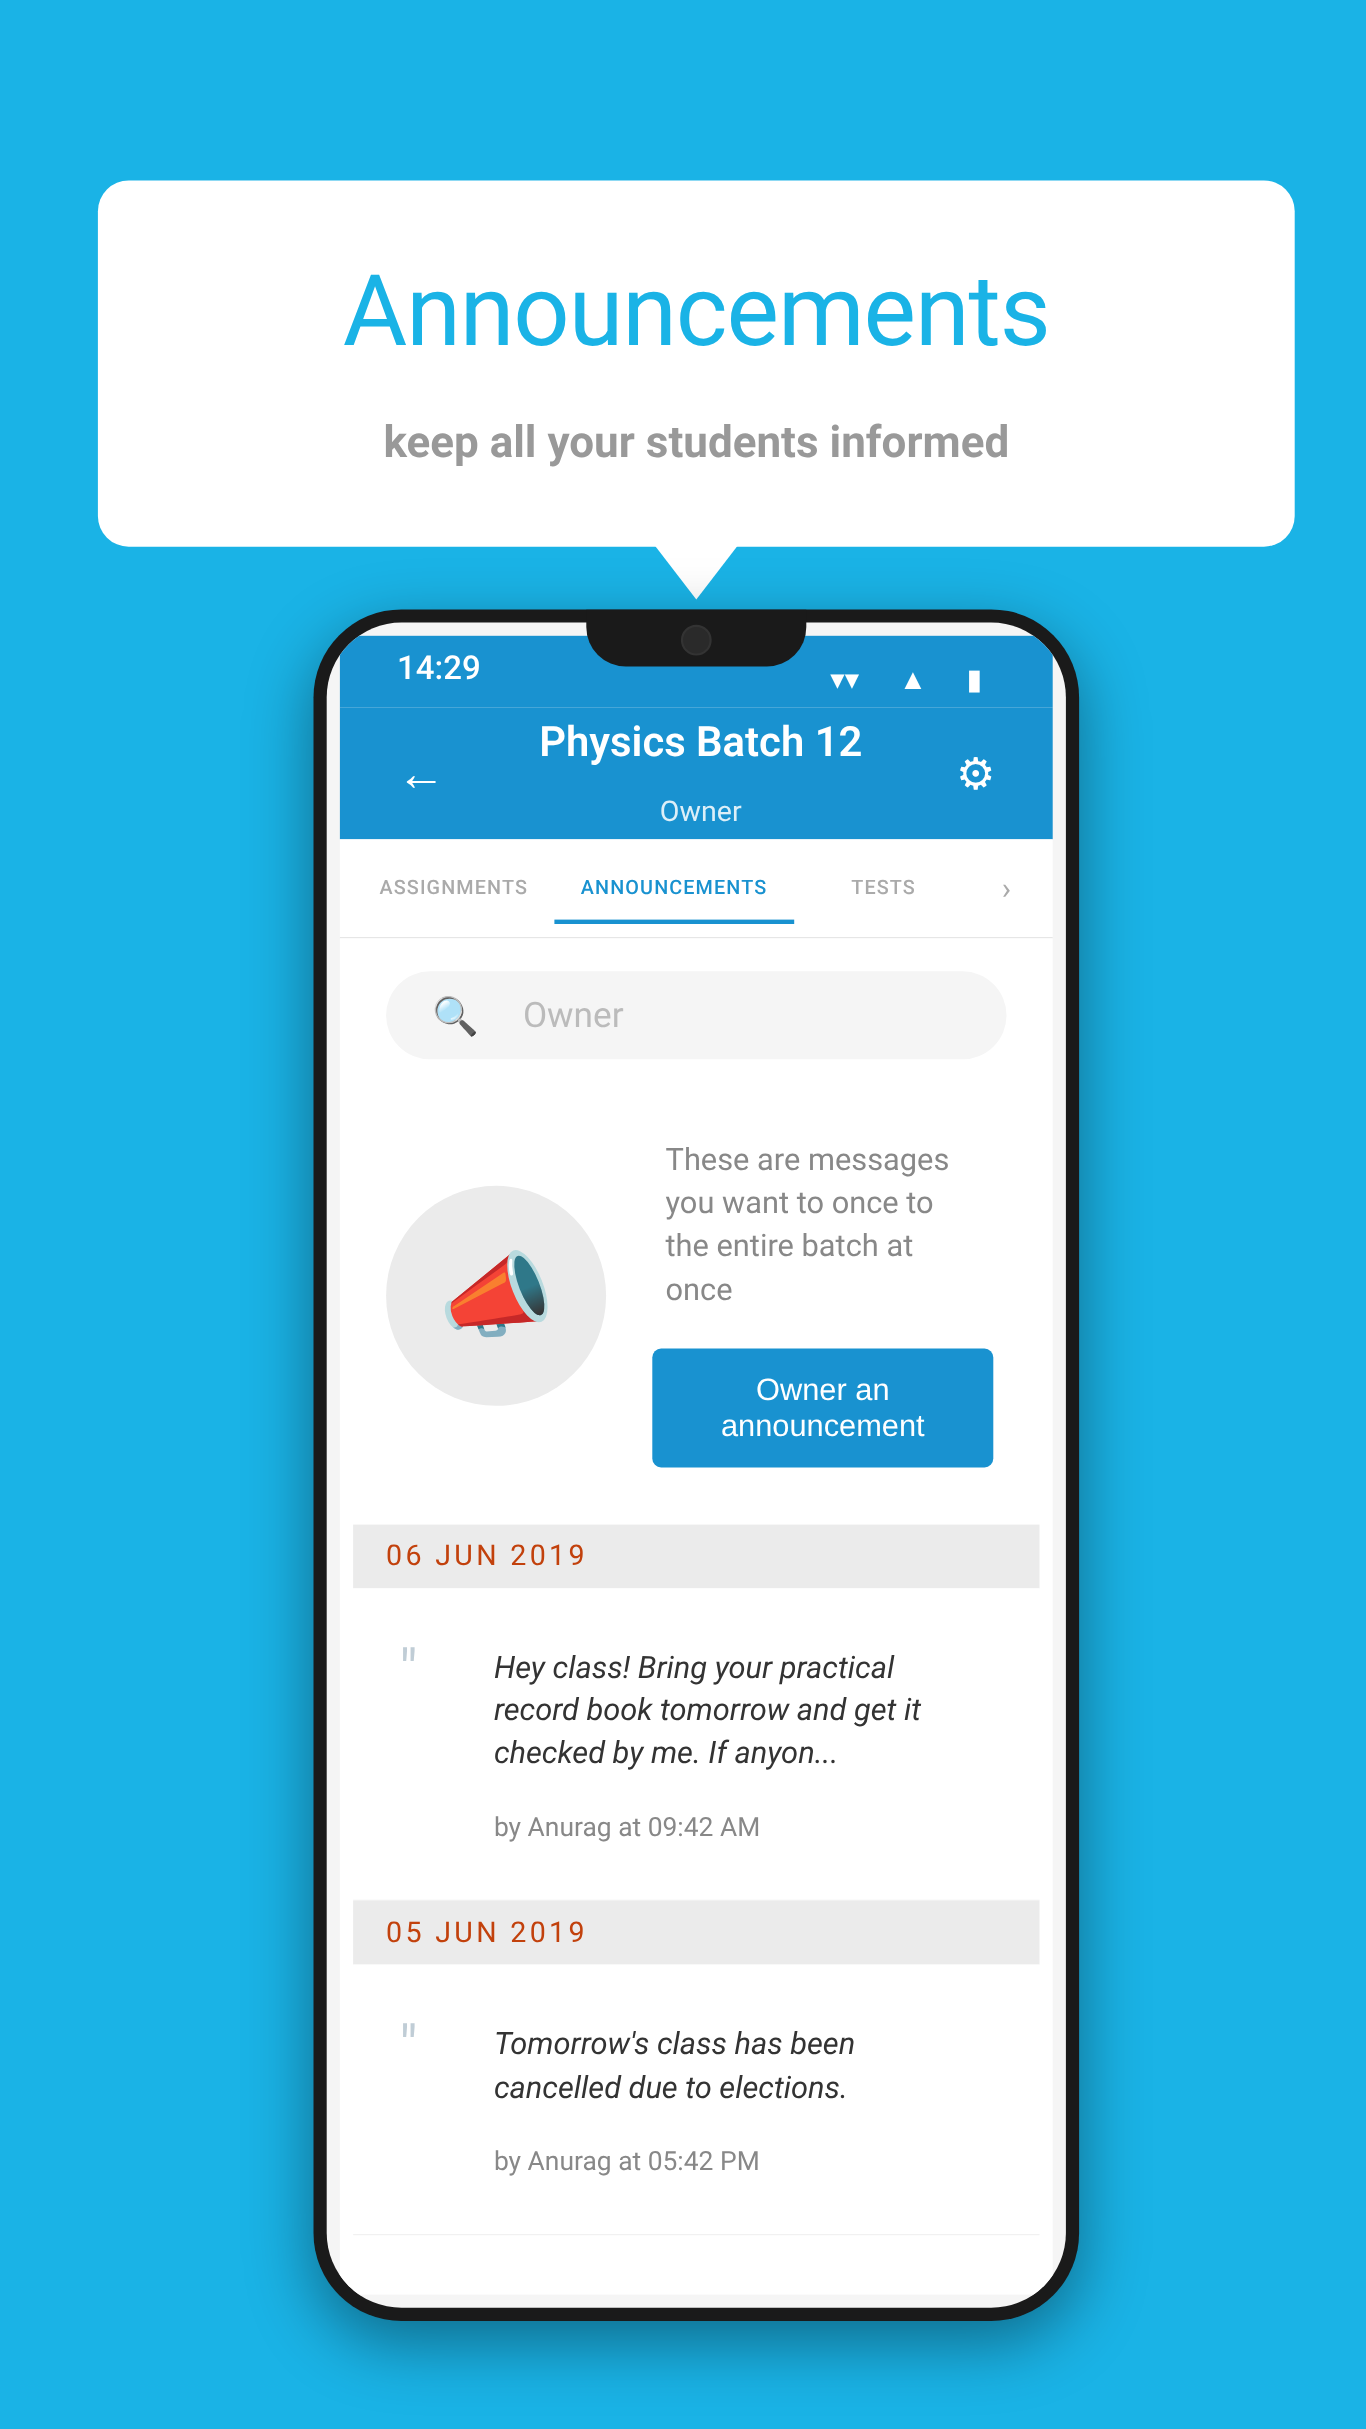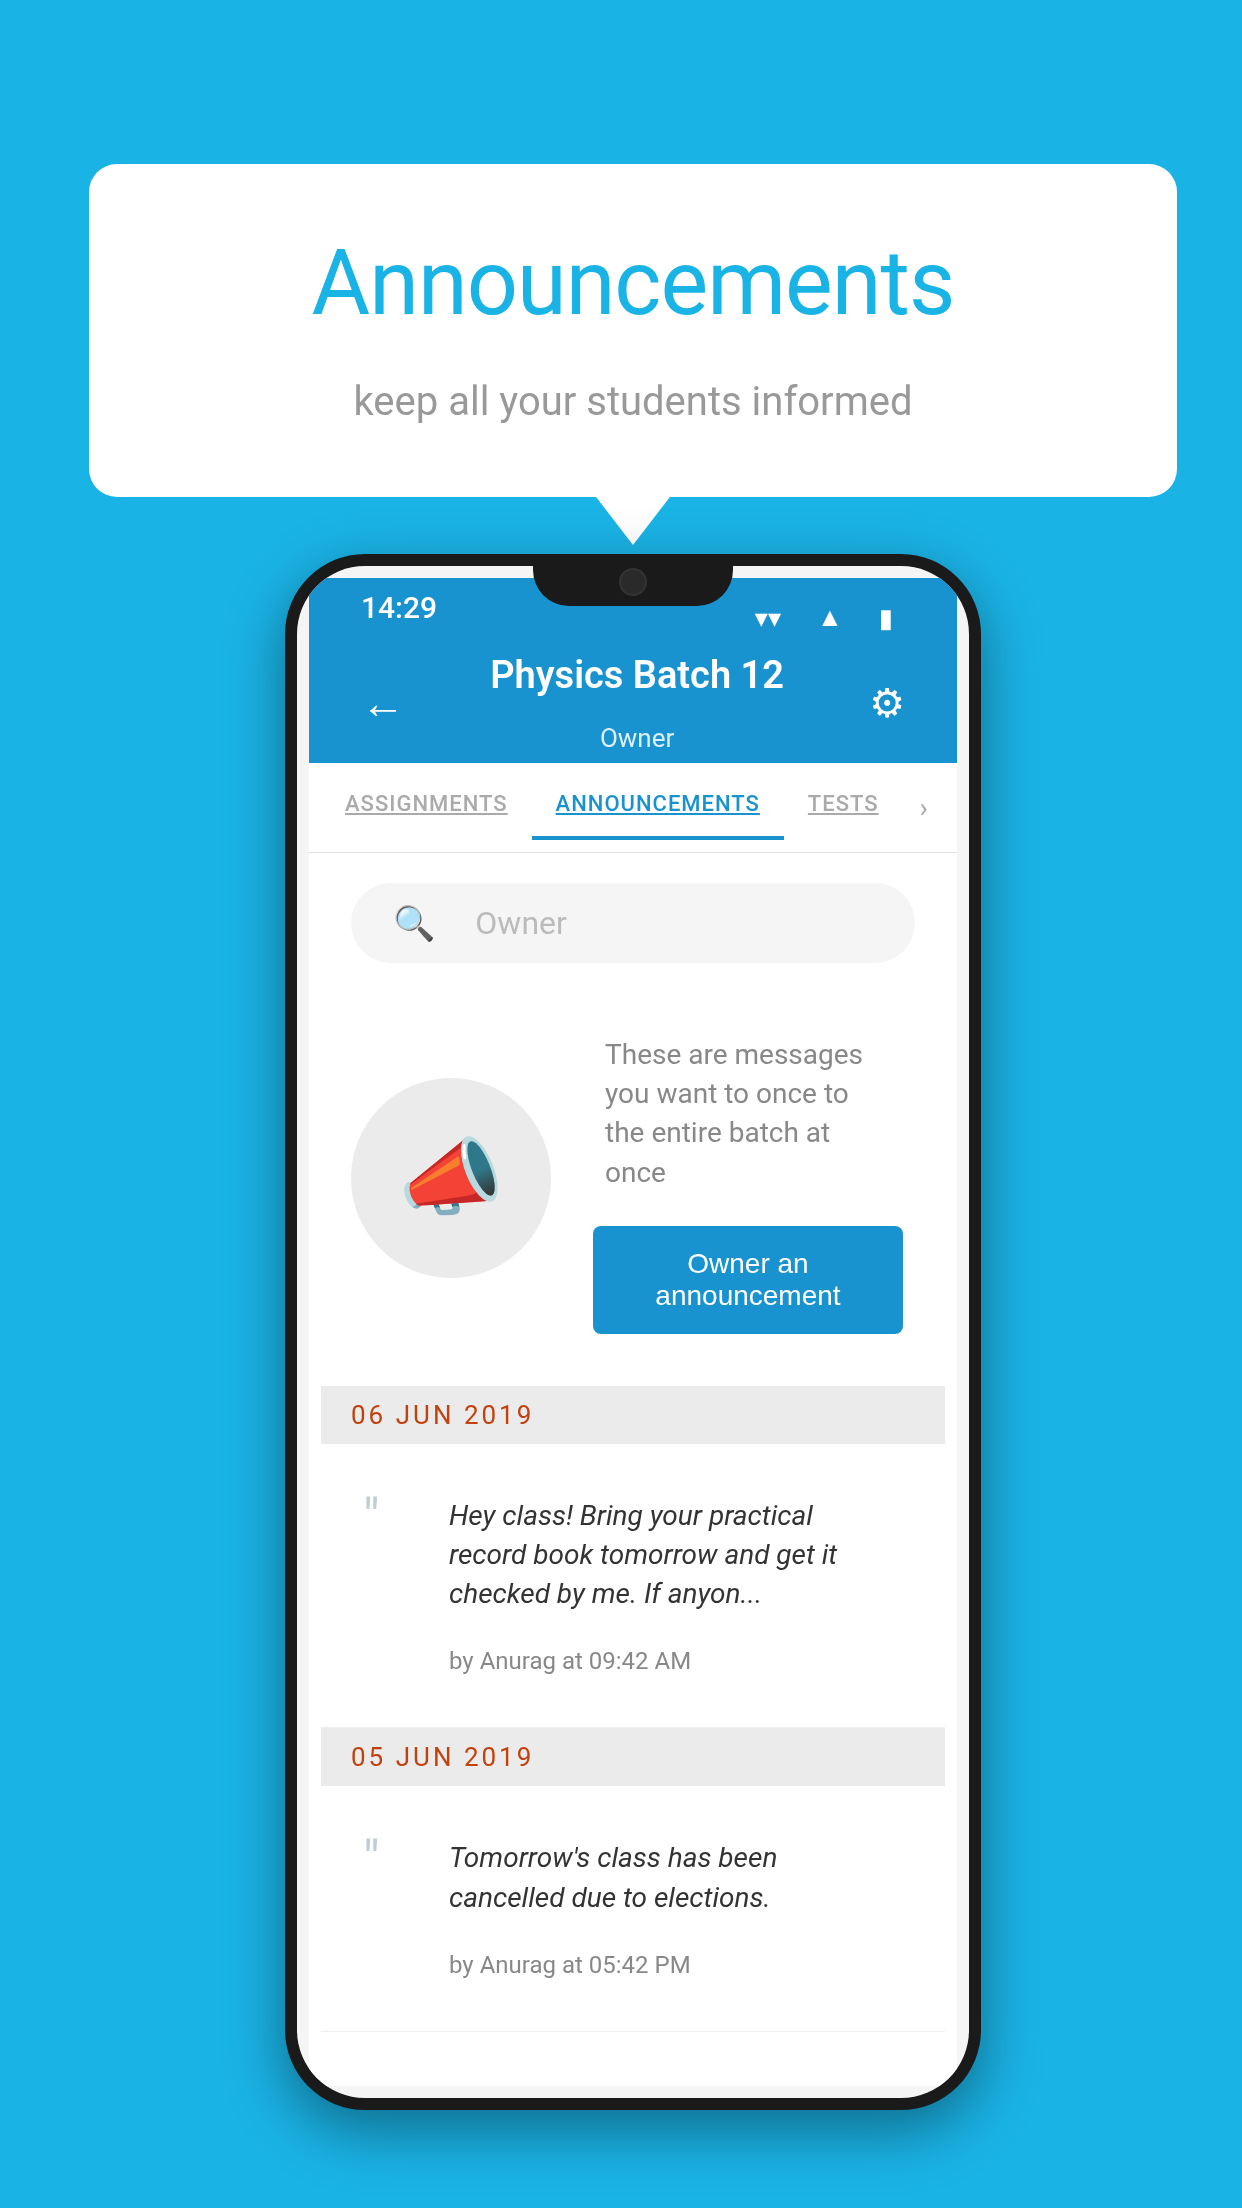--- a/index.html
+++ b/index.html
@@ -50,21 +50,21 @@
       font-size: 90px;
       color: #1ab3e6;
       font-weight: 400;
       letter-spacing: -1px;
       margin-bottom: 18px;
     }
 
     .bubble-subtitle {
       font-size: 40px;
       color: #999;
-      font-weight: 400;
+      font-weight: 700;
     }
 
     
     .phone-wrapper {
       position: absolute;
       top: 530px;
       left: 50%;
       transform: translateX(-50%);
       width: 720px;
       height: 1580px;
@@ -186,29 +186,28 @@
     .tabs-bar {
       background: white;
       display: flex;
       height: 90px;
       border-bottom: 1px solid #e0e0e0;
     }
 
     .tab-item {
       flex: 1;
       display: flex;
-      align-items: flex-end;
+      align-items: center;
       justify-content: center;
-      font-size: 22px;
+      font-size: 18px;
       color: #aaa;
       font-weight: 500;
       letter-spacing: 1px;
       cursor: pointer;
       position: relative;
-      text-decoration: underline;
     }
 
     .tab-item.active {
       color: #1992d0;
     }
 
     .tab-item.active::after {
       content: '';
       position: absolute;
       bottom: 0;

